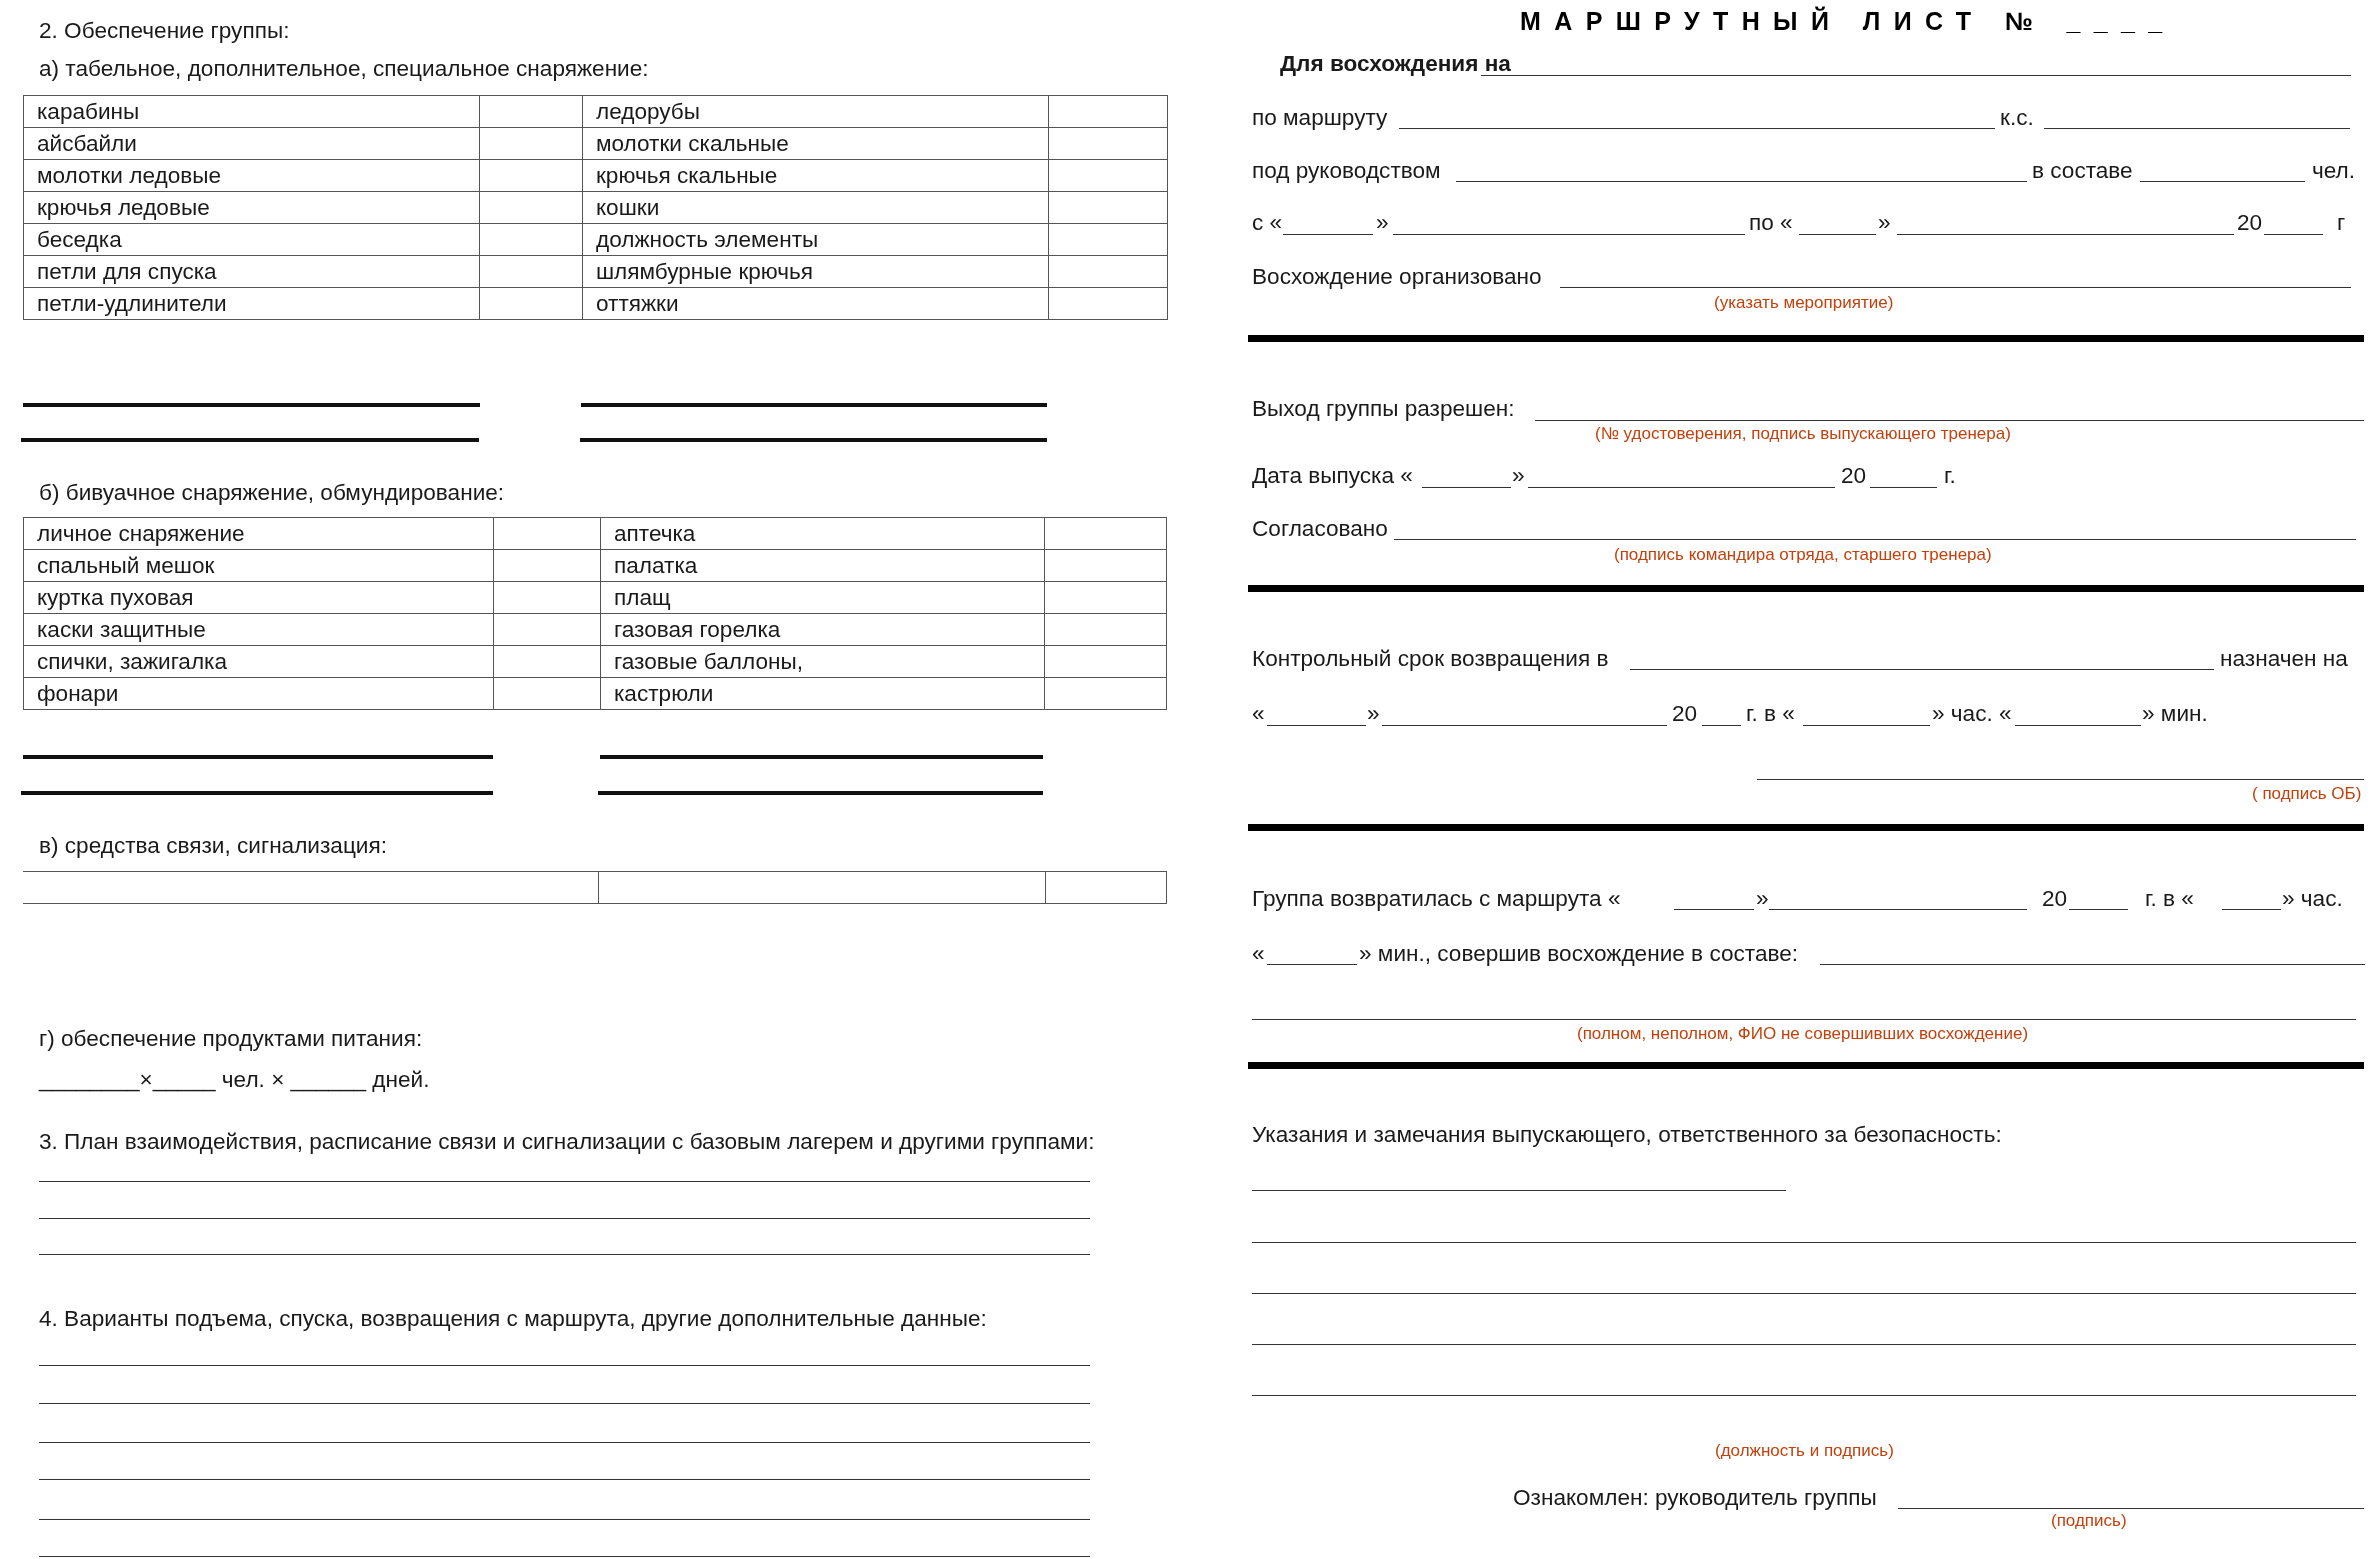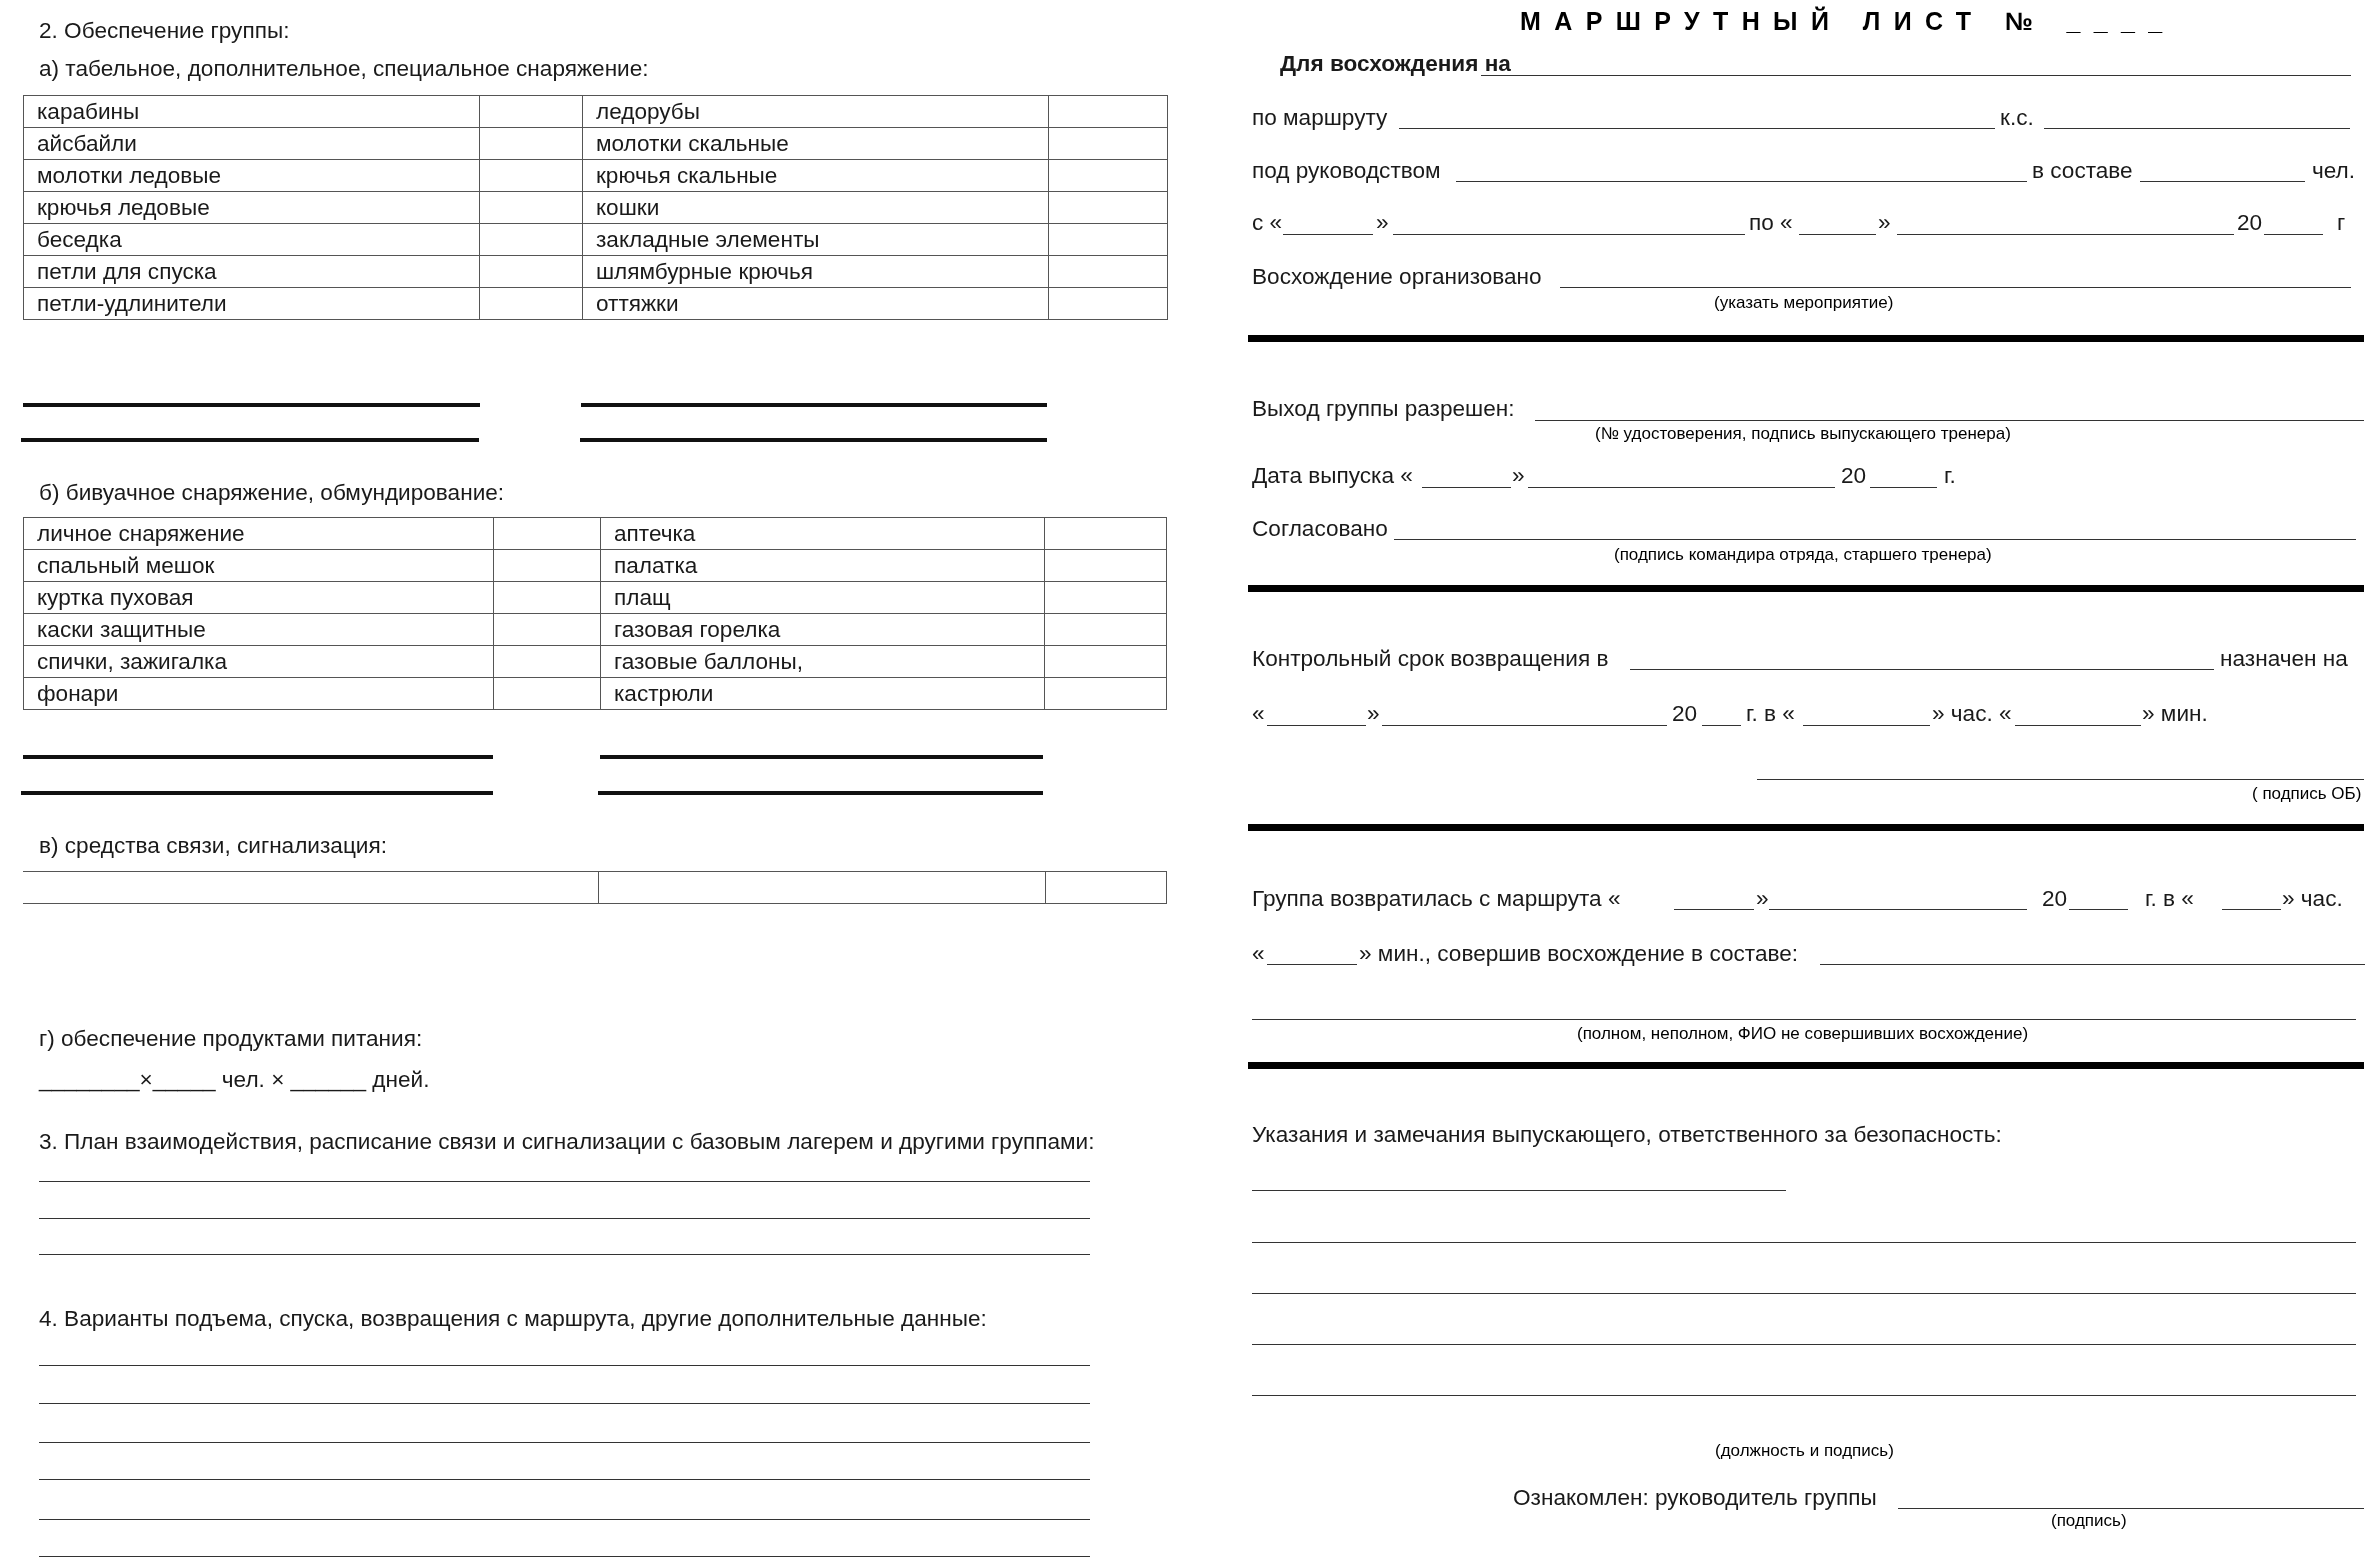--- a/index.html
+++ b/index.html
@@ -1,19 +1,19 @@
 <!DOCTYPE html>
 <html style="font-size:13.4px"><head>
 <meta charset="utf-8">
 <style>
   html, body { margin:0; padding:0; background:#ffffff; }
   body { width:2377px; height:1560px; position:relative; overflow:hidden;
          font-family:"Liberation Sans", sans-serif; color:#1a1a1a; }
   .t { position:absolute; font-size:22.6px; line-height:27px; white-space:nowrap; }
-  .sm { position:absolute; font-size:17px; line-height:20px; white-space:nowrap; color:#000000; }
+  .sm { position:absolute; font-size:17px; line-height:20px; white-space:nowrap; color:#c2410c; }
   .hl { position:absolute; height:0; border-top:1.7px solid #333; }
   .thick { position:absolute; height:6.7px; background:#000; }
   .bar { position:absolute; height:4.2px; background:#111; }
   table.eq { position:absolute; border-collapse:collapse; table-layout:fixed; }
   table.eq td { border:1.7px solid #555; height:31px; padding:0 0 0 13.4px; font-size:22.6px;
                 line-height:31px; white-space:nowrap; overflow:hidden; }
   table.eq td.blank { padding:0; }
   table.eq td.noborder { border-left:none; border-right:none; border-top:1.7px solid #555; border-bottom:1.7px solid #555; }
   .title { position:absolute; left:1520px; top:6.7px; font-size:25px; font-weight:bold;
            letter-spacing:13.4px; white-space:nowrap; color:#000; }
@@ -52,21 +52,21 @@
       </tr>
       <tr>
         <td class="">крючья ледовые</td>
         <td class="blank"></td>
         <td class="">кошки</td>
         <td class="blank"></td>
       </tr>
       <tr>
         <td class="">беседка</td>
         <td class="blank"></td>
-        <td class="">закладные элементы</td>
+        <td class="">должность элементы</td>
         <td class="blank"></td>
       </tr>
       <tr>
         <td class="">петли для спуска</td>
         <td class="blank"></td>
         <td class="">шлямбурные крючья</td>
         <td class="blank"></td>
       </tr>
       <tr>
         <td class="">петли-удлинители</td>

